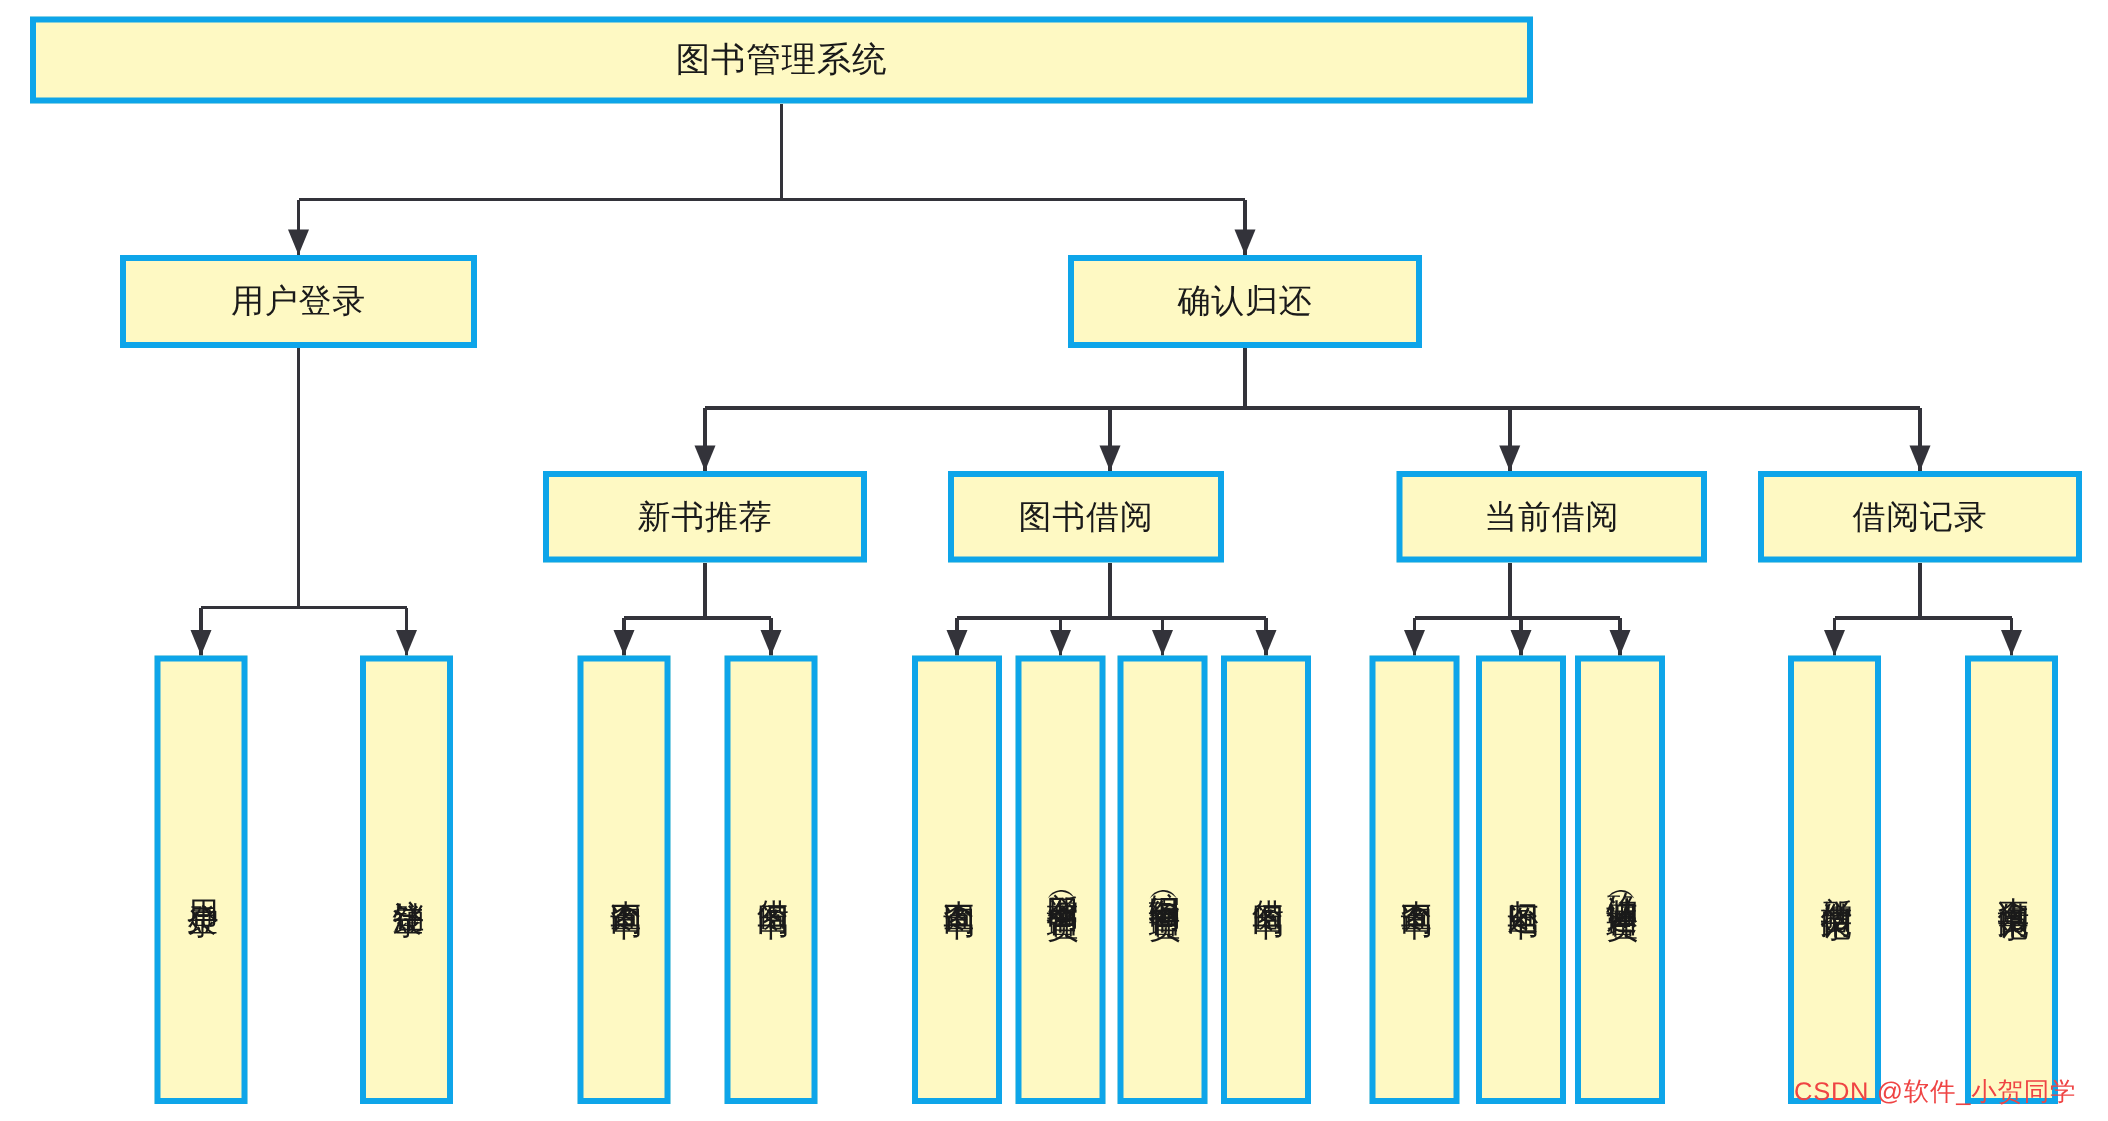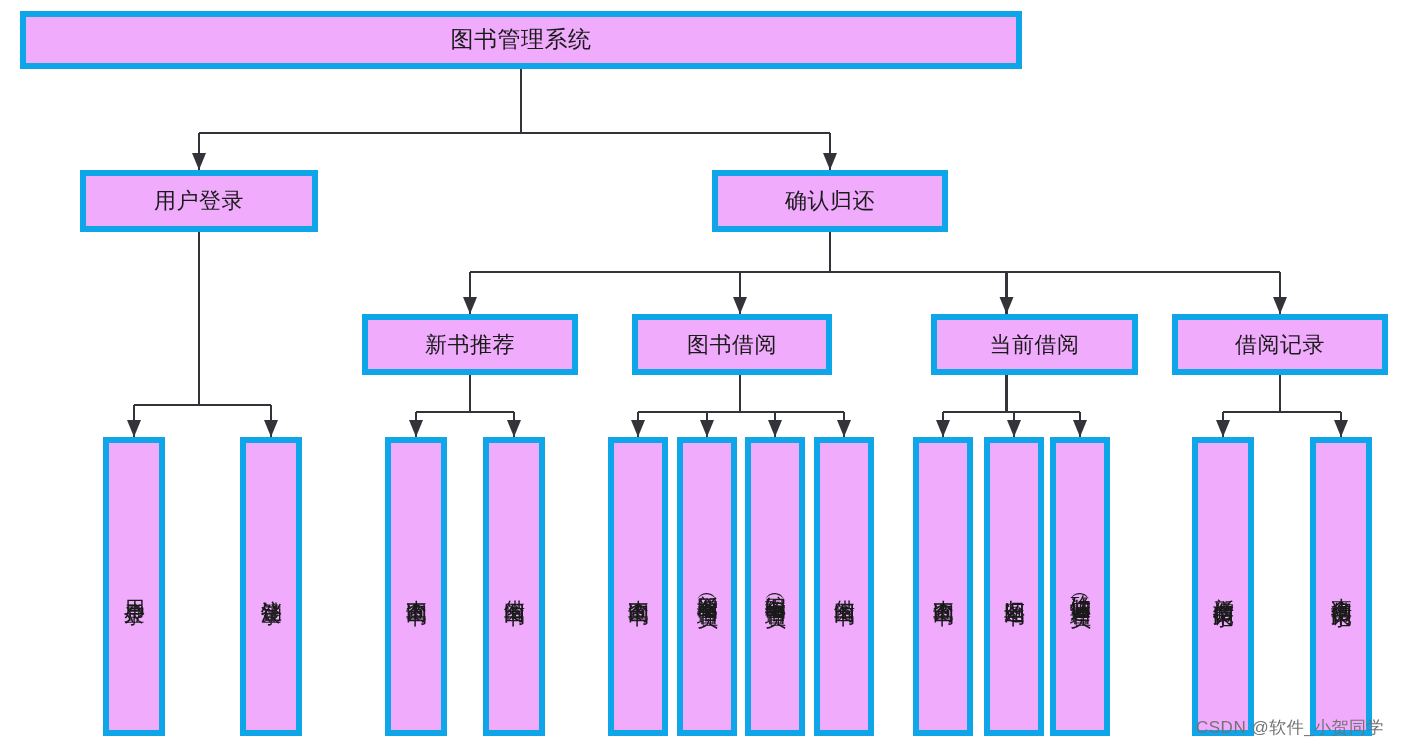--- a/index.html
+++ b/index.html
@@ -22,22 +22,22 @@
     position: absolute;
     left: 0;
     top: 0;
     width: 1405px;
     height: 747px;
     pointer-events: none;
   }
   .node {
     position: absolute;
     box-sizing: border-box;
-    background: #f0abfc;
-    border: 6px solid #0ea5e9;
+    background: #fef9c3;
+    border: 4px solid #0ea5e9;
     display: flex;
     align-items: center;
     justify-content: center;
     color: #1a1a1a;
     z-index: 2;
   }
   .node-label {
     display: block;
     text-align: center;
     line-height: 1.18;
@@ -62,21 +62,21 @@
     text-orientation: upright;
     font-size: 21px;
     line-height: 1.18;
     letter-spacing: 2px;
     white-space: nowrap;
     text-align: center;
   }
   .watermark {
     position: absolute;
     font-size: 17px;
-    color: #737373;
+    color: #ef4444;
     white-space: nowrap;
     z-index: 5;
     letter-spacing: 0.5px;
   }
 </style>
 </head>
 <body>
 
 <div id="canvas">
 
@@ -142,21 +142,21 @@
   <div class="node horiz" style="left: 80px; top: 170px; width: 238px; height: 62px;">
     <span class="node-label">用户登录</span>
   </div>
   <div class="node horiz" style="left: 712px; top: 170px; width: 236px; height: 62px;">
     <span class="node-label">确认归还</span>
   </div>
 
   <div class="node horiz" style="left: 362px; top: 314px; width: 216px; height: 61px;">
     <span class="node-label">新书推荐</span>
   </div>
-  <div class="node horiz" style="left: 632px; top: 314px; width: 200px; height: 61px;">
+  <div class="node horiz" style="left: 632px; top: 314px; width: 184px; height: 61px;">
     <span class="node-label">图书借阅</span>
   </div>
   <div class="node horiz" style="left: 931px; top: 314px; width: 207px; height: 61px;">
     <span class="node-label">当前借阅</span>
   </div>
   <div class="node horiz" style="left: 1172px; top: 314px; width: 216px; height: 61px;">
     <span class="node-label">借阅记录</span>
   </div>
 
   <div id="leaf-host">

